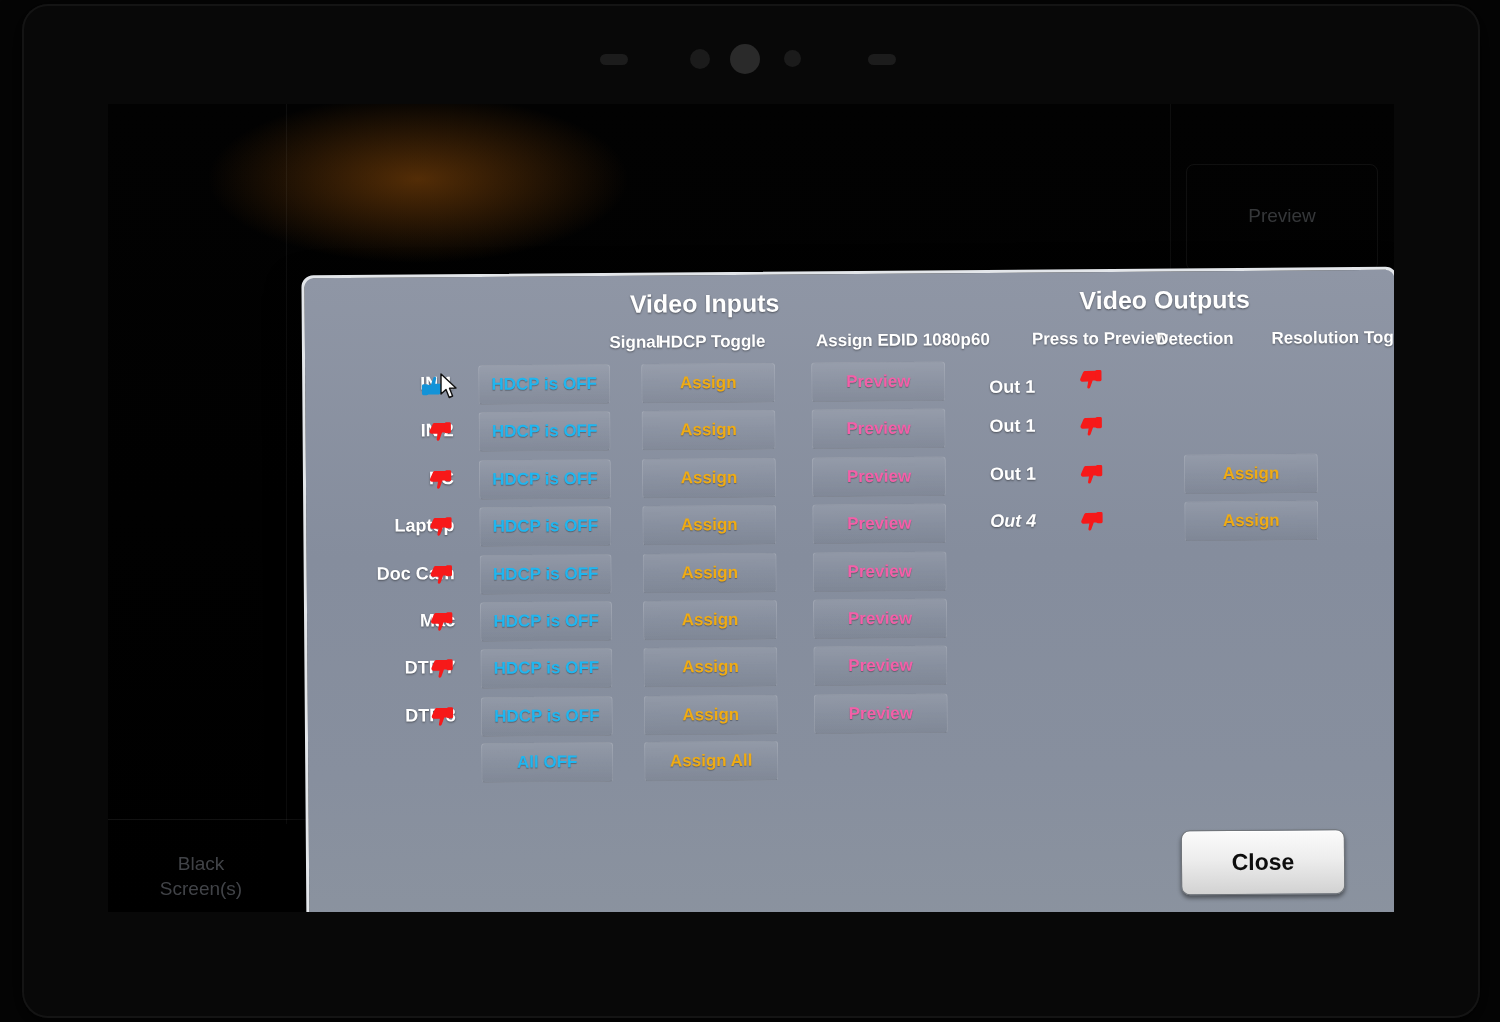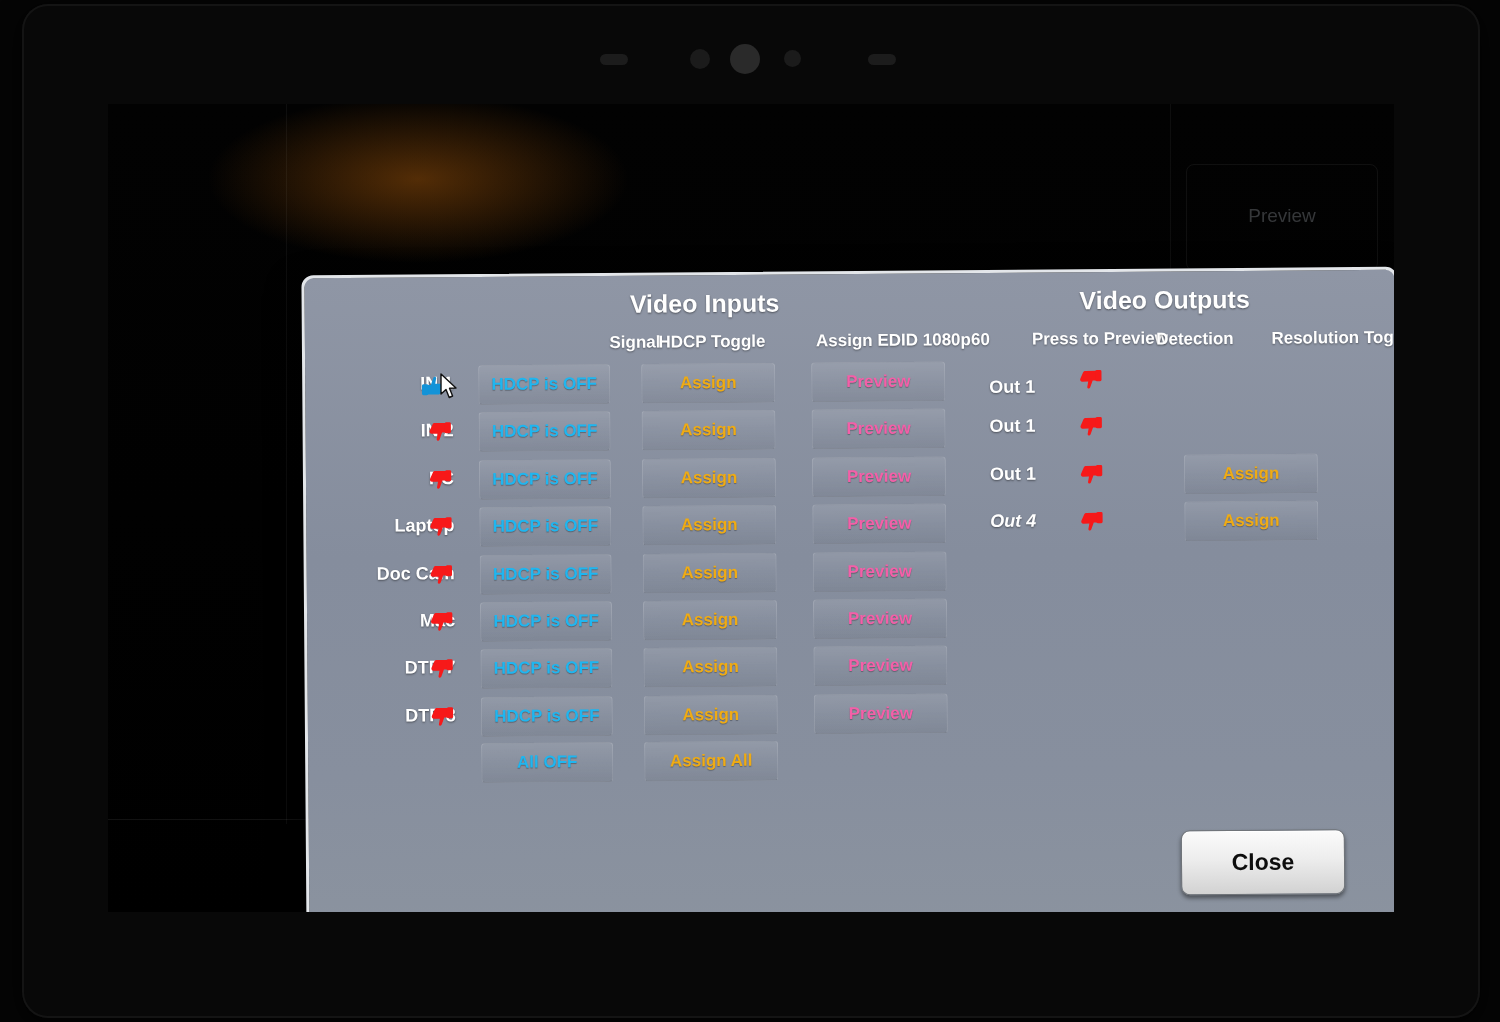--- a/index.html
+++ b/index.html
@@ -176,20 +176,22 @@
 Volume</div>
     </div>
     <div id="bg-volbar"></div>
 
     <div id="bg-mute">MUTE</div>
 
     <div id="bg-poweroff" style="white-space:pre-line;">Power OFF
 System</div>
 
     <div id="bg-bottombar">
+      <div class="bg-bottom-btn" style="left:14px;width:158px;white-space:pre-line;">Black
+Screen(s)</div>
       <div class="bg-bottom-btn" style="left:192px;width:158px;white-space:pre-line;">Display
 Control</div>
       <div class="bg-bottom-btn" style="left:320px;width:158px;white-space:pre-line;">Lighting
 Control</div>
       <div class="bg-bottom-btn" style="left:828px;width:158px;white-space:pre-line;">Microphone
 Control</div>
       <div class="bg-bottom-btn" style="left:972px;width:158px;">Help</div>
 
       <div id="building-plate">
         <span>BUILDING 1234</span>

